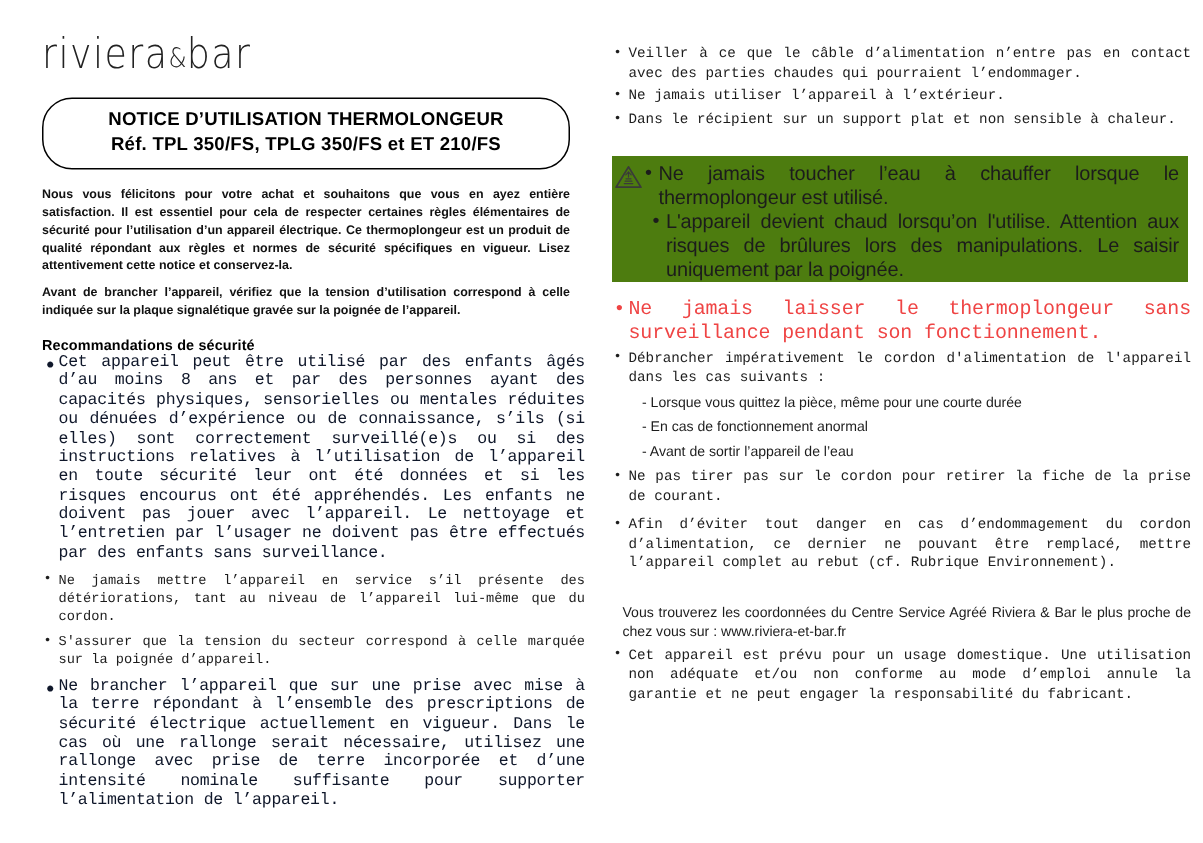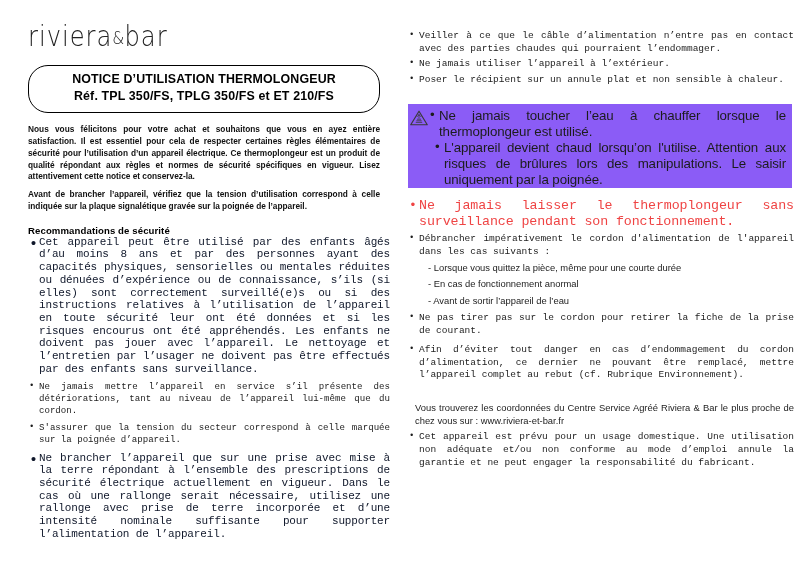--- a/index.html
+++ b/index.html
@@ -153,21 +153,21 @@
   .r-big > li { padding-left: 11px; }
   .r-big > li::before { left: 0px; top: -1px; font-size: 13px; }
 
   
   .warn-band {
     position: absolute;
     left: 408px;
     top: 104px;
     width: 384px;
     height: 84px;
-    background: #8b5cf6;
+    background: #4d7c0f;
     box-sizing: border-box;
   }
   .warn-inner {
     position: relative;
     padding: 4px 6px 0 22px;
     box-sizing: border-box;
   }
   .warn-icon {
     position: absolute;
     left: 2px;
@@ -257,21 +257,21 @@
     <ul class="blist big" style="margin-top:6px;">
       <li>Ne brancher l’appareil que sur une prise avec mise à la terre répondant à l’ensemble des prescriptions de sécurité électrique actuellement en vigueur. Dans le cas où une rallonge serait nécessaire, utilisez une rallonge avec prise de terre incorporée et d’une intensité nominale suffisante pour supporter l’alimentation de l’appareil.</li>
     </ul>
 
   </div>
 
   <div class="col-right">
     <ul class="blist r-medium">
       <li> Veiller à ce que le câble d’alimentation n’entre pas en contact avec des parties chaudes qui pourraient l’endommager.</li>
       <li>Ne jamais utiliser l’appareil à l’extérieur.</li>
-      <li>Poser le récipient sur un annule plat et non sensible à chaleur.</li>
+      <li>Dans le récipient sur un support plat et non sensible à chaleur.</li>
     </ul>
   </div>
 
   <div class="warn-band">
     <div class="warn-inner">
       <span class="warn-icon">
         <svg viewBox="0 0 24 21" width="18" height="16" aria-hidden="true">
           <polygon points="12,1.5 23,19.5 1,19.5" fill="none" stroke="#3a3a3a" stroke-width="1.6" stroke-linejoin="round"></polygon>
           <g stroke="#3a3a3a" stroke-width="1.1" stroke-linecap="round">
             <line x1="8.2" y1="16.3" x2="15.8" y2="16.3"></line>

